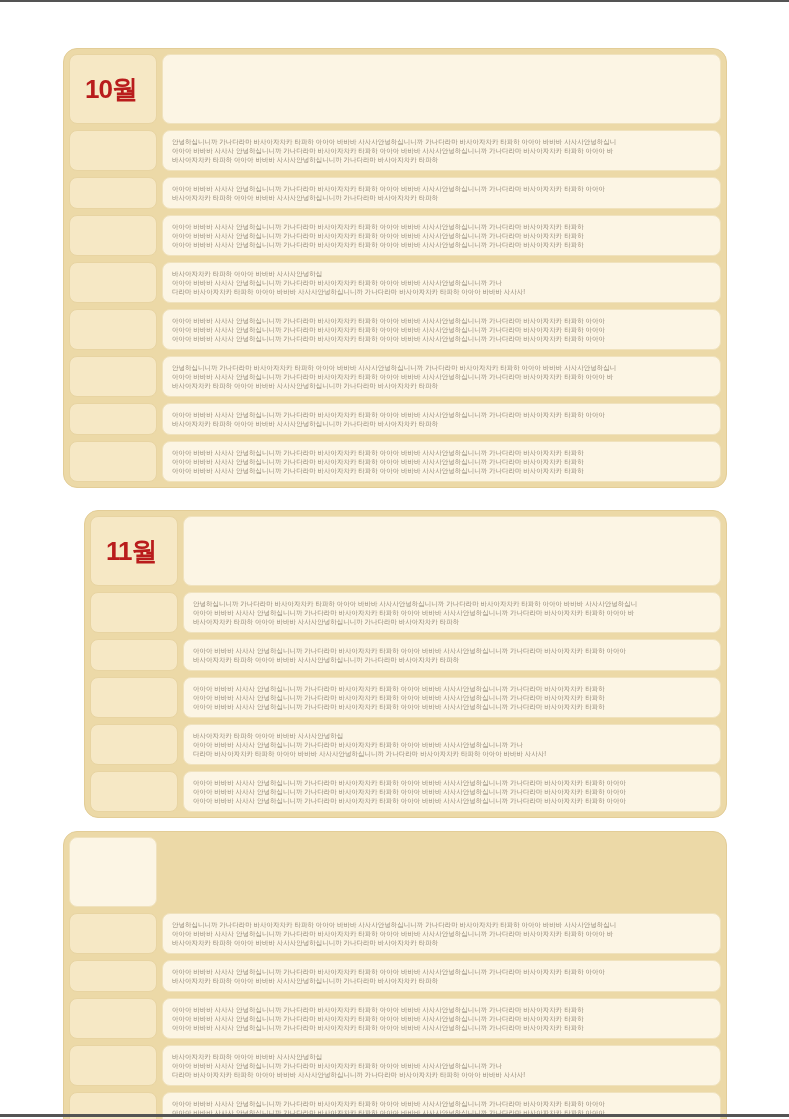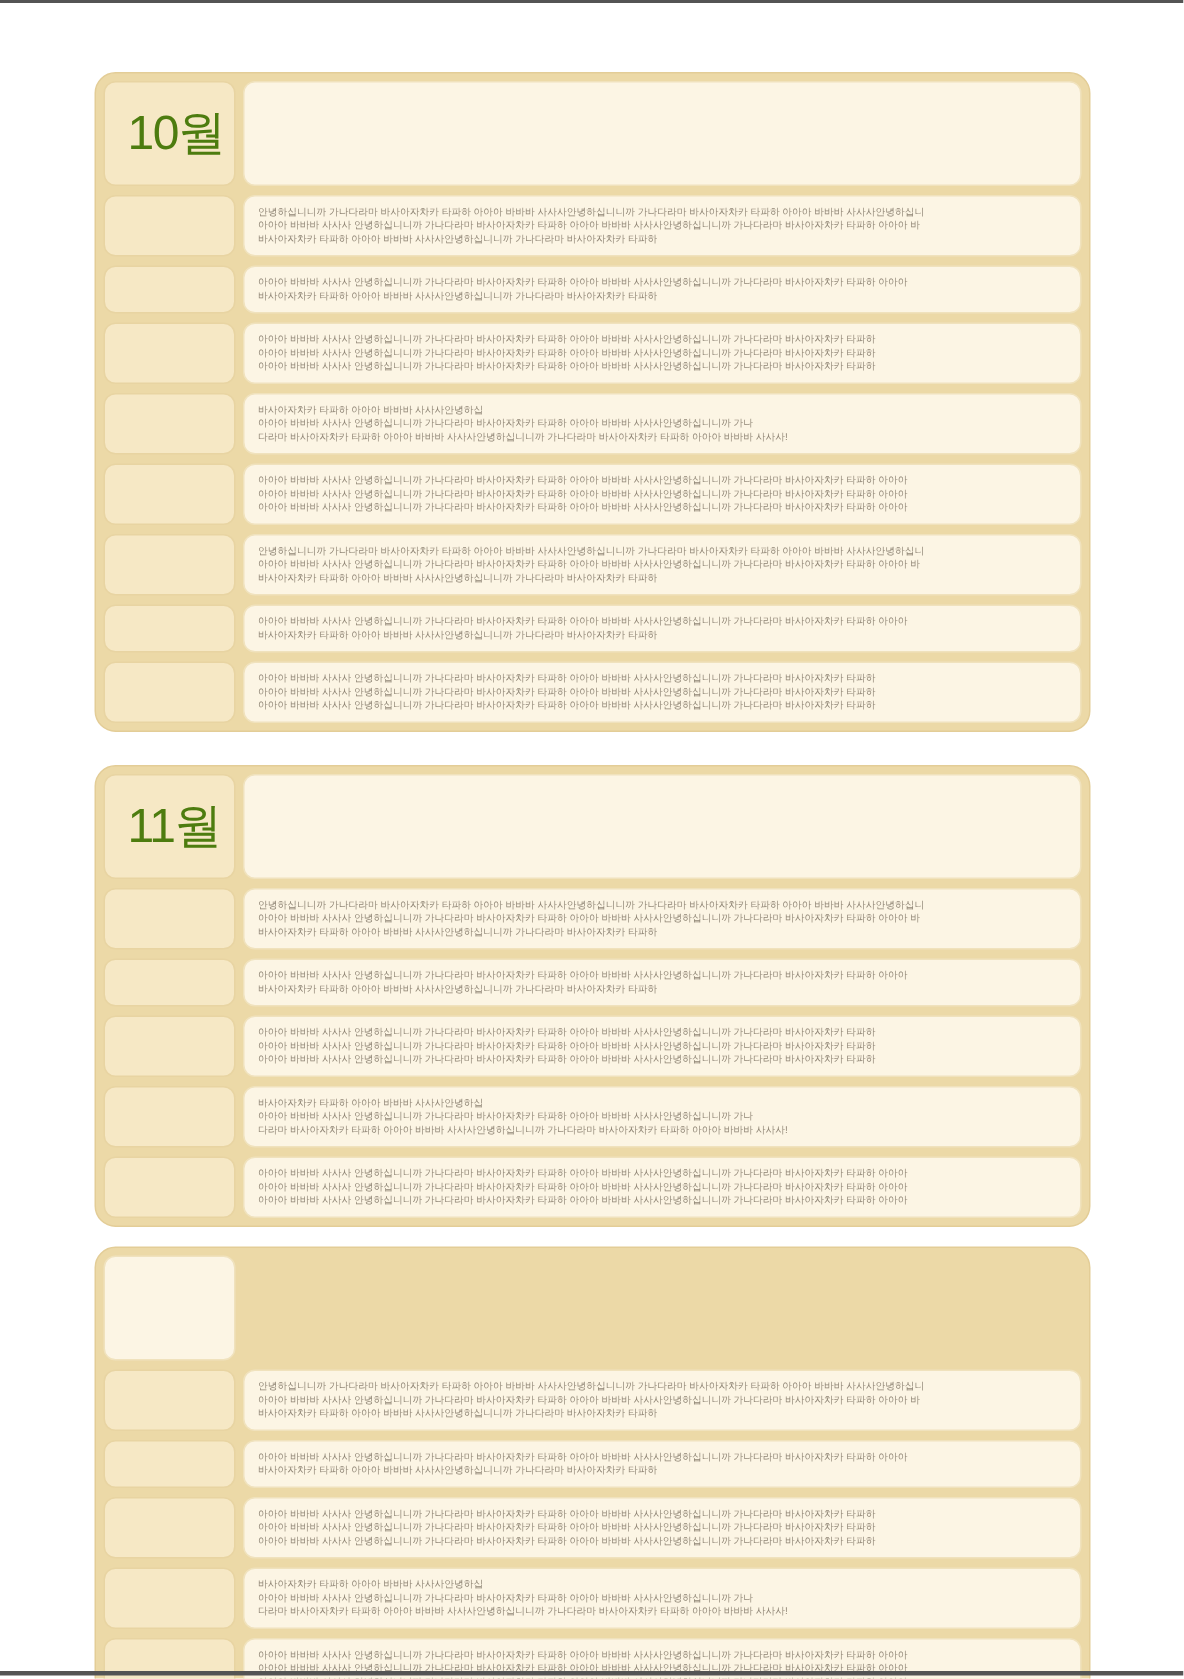--- a/index.html
+++ b/index.html
@@ -57,23 +57,23 @@
     background: #fcf5e4;
     border: 1px solid #f0e2bd;
     padding: 6px 9px;
   }
   .header-row .label-cell {
     display: flex;
     align-items: center;
     padding-left: 15px;
   }
   .month-label {
-    font-size: 32px;
-    font-weight: normal;
-    color: #4d7c0f;
+    font-size: 26px;
+    font-weight: bold;
+    color: #b91c1c;
     letter-spacing: -1px;
     white-space: nowrap;
   }
   .text-line {
     font-size: 6.5px;
     line-height: 9px;
     color: #8f8575;
     white-space: nowrap;
     overflow: hidden;
   }
@@ -147,21 +147,21 @@
       </div>
       <div class="mt-row">
         <div class="cell label-cell"></div>
         <div class="cell content-cell">
           <div class="text-line">아아아 바바바 사사사 안녕하십니니까 가나다라마 바사아자차카 타파하 아아아 바바바 사사사안녕하십니니까 가나다라마 바사아자차카 타파하</div>
           <div class="text-line">아아아 바바바 사사사 안녕하십니니까 가나다라마 바사아자차카 타파하 아아아 바바바 사사사안녕하십니니까 가나다라마 바사아자차카 타파하</div>
           <div class="text-line">아아아 바바바 사사사 안녕하십니니까 가나다라마 바사아자차카 타파하 아아아 바바바 사사사안녕하십니니까 가나다라마 바사아자차카 타파하</div>
         </div>
       </div>
     </section>
-    <section class="month-table" style="margin-bottom: 13px;">
+    <section class="month-table" style="margin-bottom: 13px; margin-left: 21px;">
       <div class="mt-row header-row">
         <div class="cell label-cell">
           <span class="month-label">11월</span>
         </div>
         <div class="cell content-cell"></div>
       </div>
       <div class="mt-row">
         <div class="cell label-cell"></div>
         <div class="cell content-cell">
           <div class="text-line">안녕하십니니까 가나다라마 바사아자차카 타파하 아아아 바바바 사사사안녕하십니니까 가나다라마 바사아자차카 타파하 아아아 바바바 사사사안녕하십니</div>

